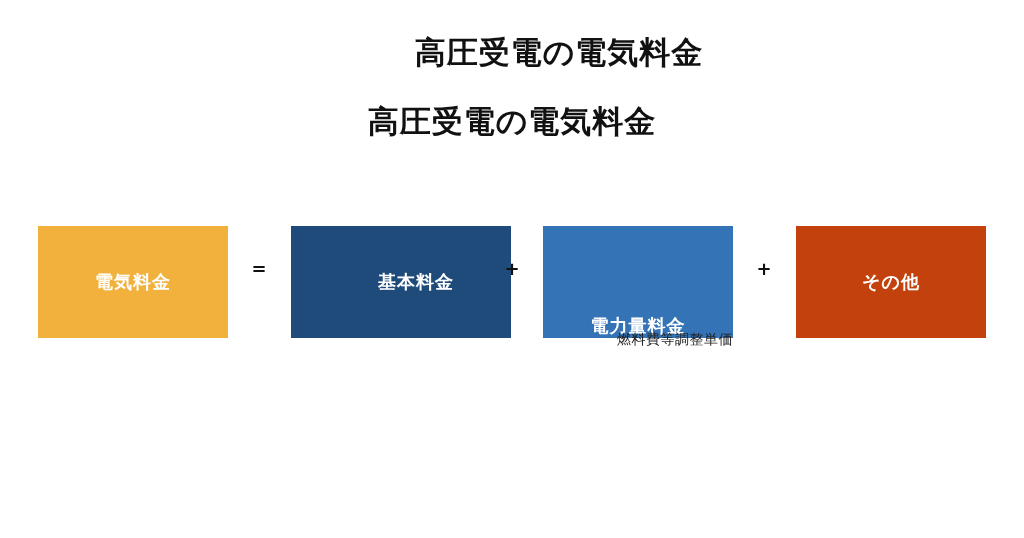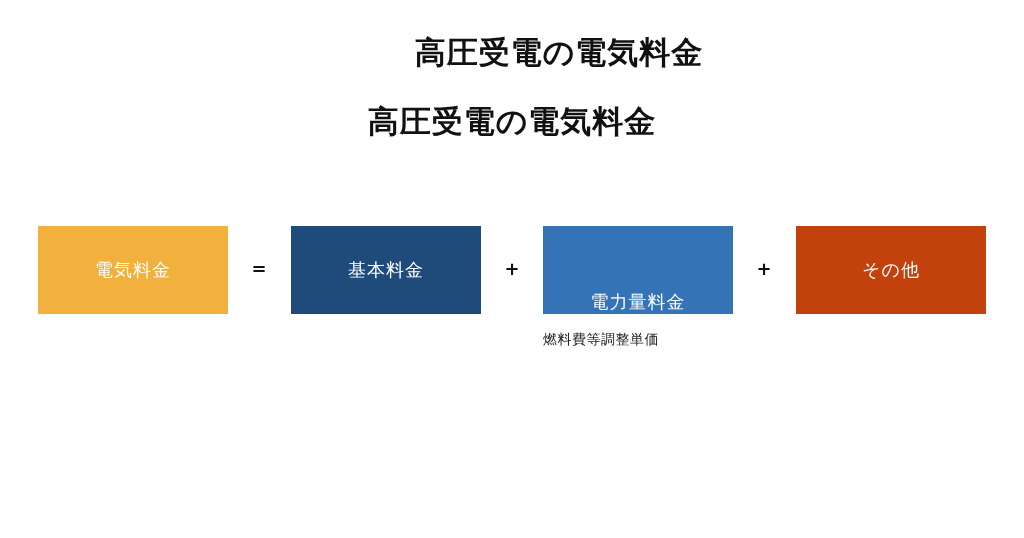--- a/index.html
+++ b/index.html
@@ -2,40 +2,40 @@
 <html><head>
   <meta charset="utf-8">
   <style>
     html, body { margin: 0; padding: 0; background: #ffffff; }
     body { width: 1024px; height: 538px; position: relative; overflow: hidden;
       font-family: "DejaVu Sans", "Liberation Sans", sans-serif; }
     .title { position: absolute; left: 0; width: 1024px; text-align: center;
       font-weight: bold; font-size: 31px; color: #111111; letter-spacing: 1px; }
     #t1 { top: 32px; padding-left: 47px; }
     #t2 { top: 101px; }
-    .box { position: absolute; top: 226px; width: 190px; height: 88px;
+    .box { position: absolute; top: 226px; width: 190px; height: 112px;
       display: flex; align-items: center; justify-content: center;
-      color: #ffffff; font-weight: normal; font-size: 18px; letter-spacing: 1px; }
+      color: #ffffff; font-weight: bold; font-size: 18px; letter-spacing: 1px; }
     .op { position: absolute; top: 258px; width: 20px; text-align: center;
       font-size: 18px; font-weight: bold; color: #111111; line-height: 22px; }
-    .note { position: absolute; top: 331px; left: 543px; width: 190px; text-align: left;
+    .note { position: absolute; top: 331px; left: 543px; width: 190px; text-align: right;
       font-size: 14px; color: #222222; letter-spacing: 0.5px; }
   </style>
 </head>
 <body>
 
 <div id="t1" class="title">高圧受電の電気料金</div>
 <div id="t2" class="title">高圧受電の電気料金</div>
 
 <div class="box" id="b0" style="left: 38px; background: rgb(241, 177, 60);">
   <span>電気料金</span>
 </div>
 <div class="op" style="left:249px;">=</div>
 
-<div class="box" id="b1" style="left: 291px; background: rgb(31, 75, 123);">
+<div class="box" id="b1" style="left: 291px; background: rgb(31, 75, 123); padding-left: 30px;">
   <span>基本料金</span>
 </div>
 <div class="op" style="left:502px;">+</div>
 
 <div class="box" id="b2" style="left: 543px; background: rgb(51, 115, 182); align-items: flex-end;">
   <span>電力量料金</span>
 </div>
 <div class="op" style="left:754px;">+</div>
 
 <div class="box" id="b3" style="left: 796px; background: #c2410c;">

